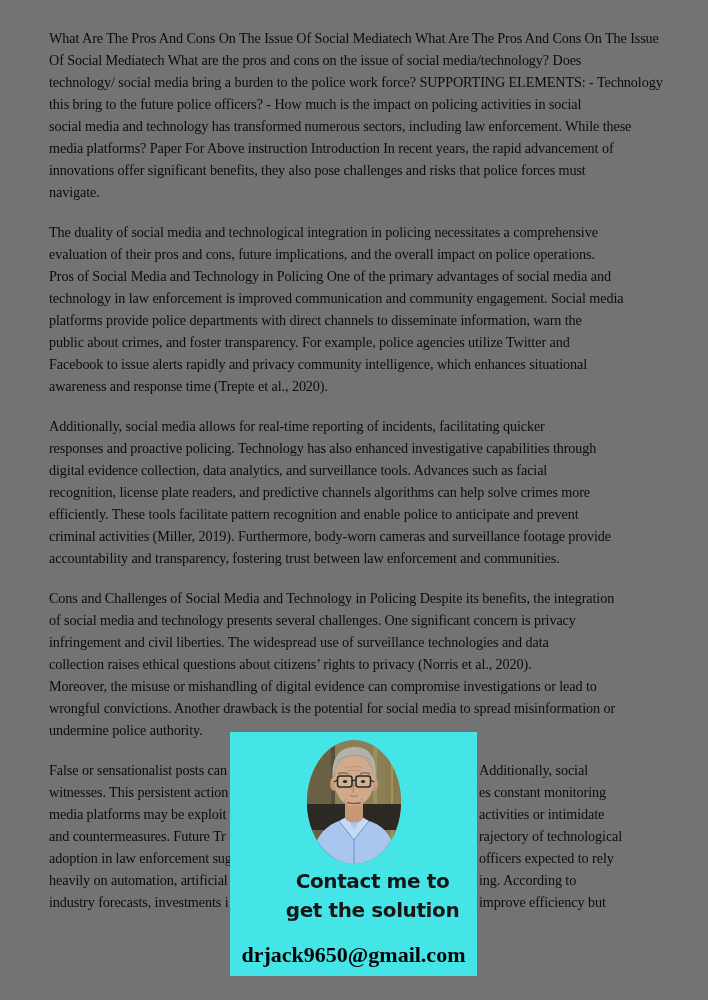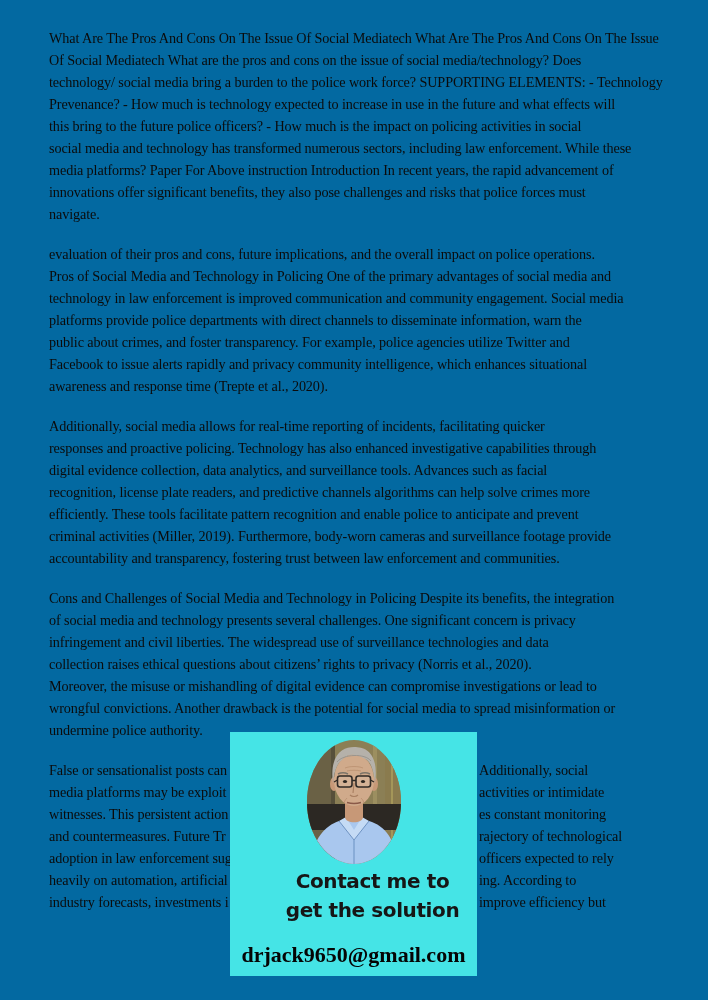--- a/index.html
+++ b/index.html
@@ -28,35 +28,35 @@
     font-size:20px;line-height:29px;text-align:center;letter-spacing:-0.4px;margin-left:38px;
   }
   .email{
     margin-top:16px;font-family:"Liberation Serif",serif;font-weight:bold;
     font-size:22px;line-height:28px;text-align:center;
   }
 </style>
 </head>
 <body>
 
-<div class="page" style="background: #0369a1;">
+<div class="page" style="background: #737373;">
 
   <div class="doc" id="doc" style="color: rgb(11, 11, 11);">
       <div class="para">
         <div class="line">What Are The Pros And Cons On The Issue Of Social Mediatech What Are The Pros And Cons On The Issue</div>
         <div class="line">Of Social Mediatech What are the pros and cons on the issue of social media/technology? Does</div>
         <div class="line">technology/ social media bring a burden to the police work force? SUPPORTING ELEMENTS: - Technology</div>
-        <div class="line">Prevenance? - How much is technology expected to increase in use in the future and what effects will</div>
         <div class="line">this bring to the future police officers? - How much is the impact on policing activities in social</div>
         <div class="line">social media and technology has transformed numerous sectors, including law enforcement. While these</div>
         <div class="line">media platforms? Paper For Above instruction Introduction In recent years, the rapid advancement of</div>
         <div class="line">innovations offer significant benefits, they also pose challenges and risks that police forces must</div>
         <div class="line">navigate.</div>
       </div>
       <div class="para">
+        <div class="line">The duality of social media and technological integration in policing necessitates a comprehensive</div>
         <div class="line">evaluation of their pros and cons, future implications, and the overall impact on police operations.</div>
         <div class="line">Pros of Social Media and Technology in Policing One of the primary advantages of social media and</div>
         <div class="line">technology in law enforcement is improved communication and community engagement. Social media</div>
         <div class="line">platforms provide police departments with direct channels to disseminate information, warn the</div>
         <div class="line">public about crimes, and foster transparency. For example, police agencies utilize Twitter and</div>
         <div class="line">Facebook to issue alerts rapidly and privacy community intelligence, which enhances situational</div>
         <div class="line">awareness and response time (Trepte et al., 2020).</div>
       </div>
       <div class="para">
         <div class="line">Additionally, social media allows for real-time reporting of incidents, facilitating quicker</div>
@@ -71,22 +71,22 @@
         <div class="line">Cons and Challenges of Social Media and Technology in Policing Despite its benefits, the integration</div>
         <div class="line">of social media and technology presents several challenges. One significant concern is privacy</div>
         <div class="line">infringement and civil liberties. The widespread use of surveillance technologies and data</div>
         <div class="line">collection raises ethical questions about citizens’ rights to privacy (Norris et al., 2020).</div>
         <div class="line">Moreover, the misuse or mishandling of digital evidence can compromise investigations or lead to</div>
         <div class="line">wrongful convictions. Another drawback is the potential for social media to spread misinformation or</div>
         <div class="line">undermine police authority.</div>
       </div>
       <div class="para">
         <div class="line split"><span class="frag-left">False or sensationalist posts can</span><span class="frag-right">Additionally, social</span></div>
+        <div class="line split"><span class="frag-left">witnesses. This persistent action</span><span class="frag-right">es constant monitoring</span></div>
         <div class="line split"><span class="frag-left">media platforms may be exploit</span><span class="frag-right">activities or intimidate</span></div>
-        <div class="line split"><span class="frag-left">witnesses. This persistent action</span><span class="frag-right">es constant monitoring</span></div>
         <div class="line split"><span class="frag-left">and countermeasures. Future Tr</span><span class="frag-right">rajectory of technological</span></div>
         <div class="line split"><span class="frag-left">adoption in law enforcement sug</span><span class="frag-right">officers expected to rely</span></div>
         <div class="line split"><span class="frag-left">heavily on automation, artificial</span><span class="frag-right">ing. According to</span></div>
         <div class="line split"><span class="frag-left">industry forecasts, investments i</span><span class="frag-right">improve efficiency but</span></div>
       </div>
     </div>
 
   <div class="card" id="card" style="background: rgb(69, 228, 230);">
     <div class="photo">
       <svg viewBox="0 0 94 124" xmlns="http://www.w3.org/2000/svg">

